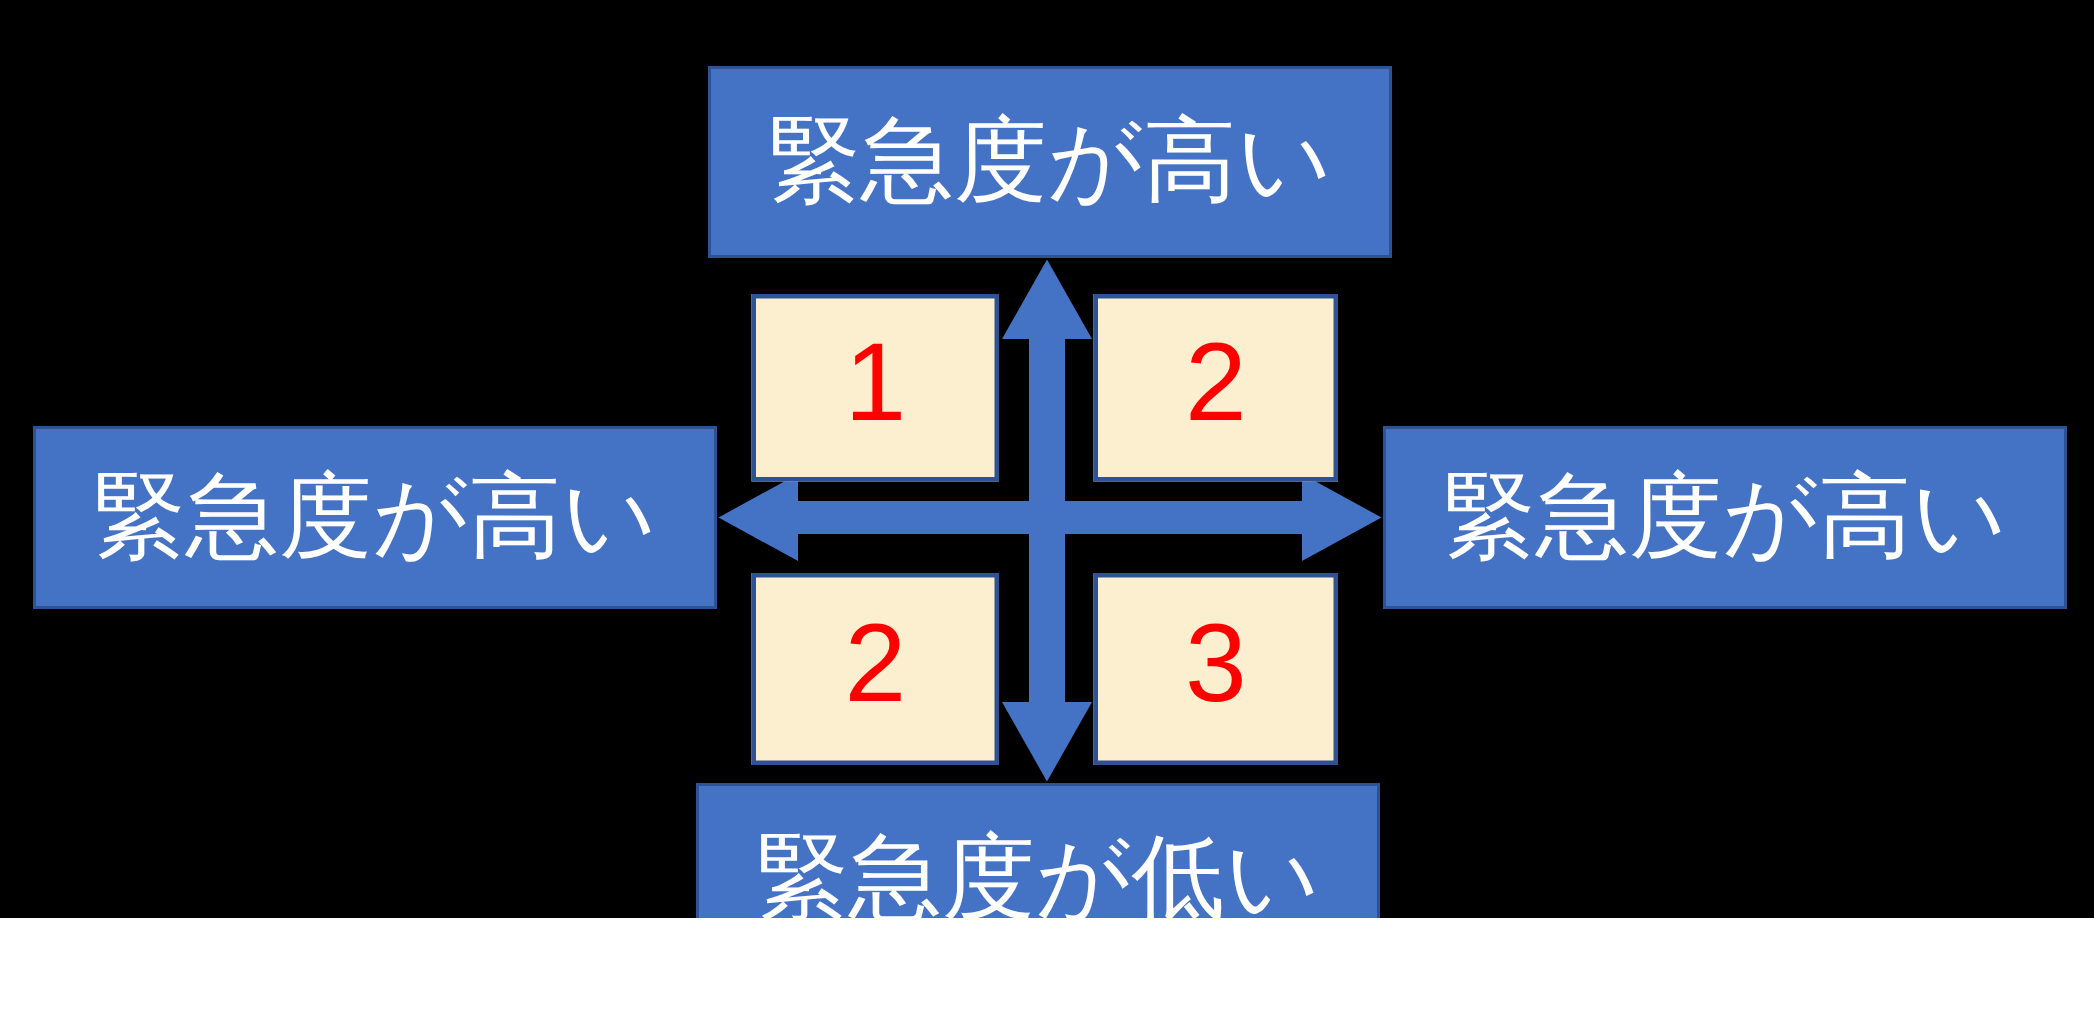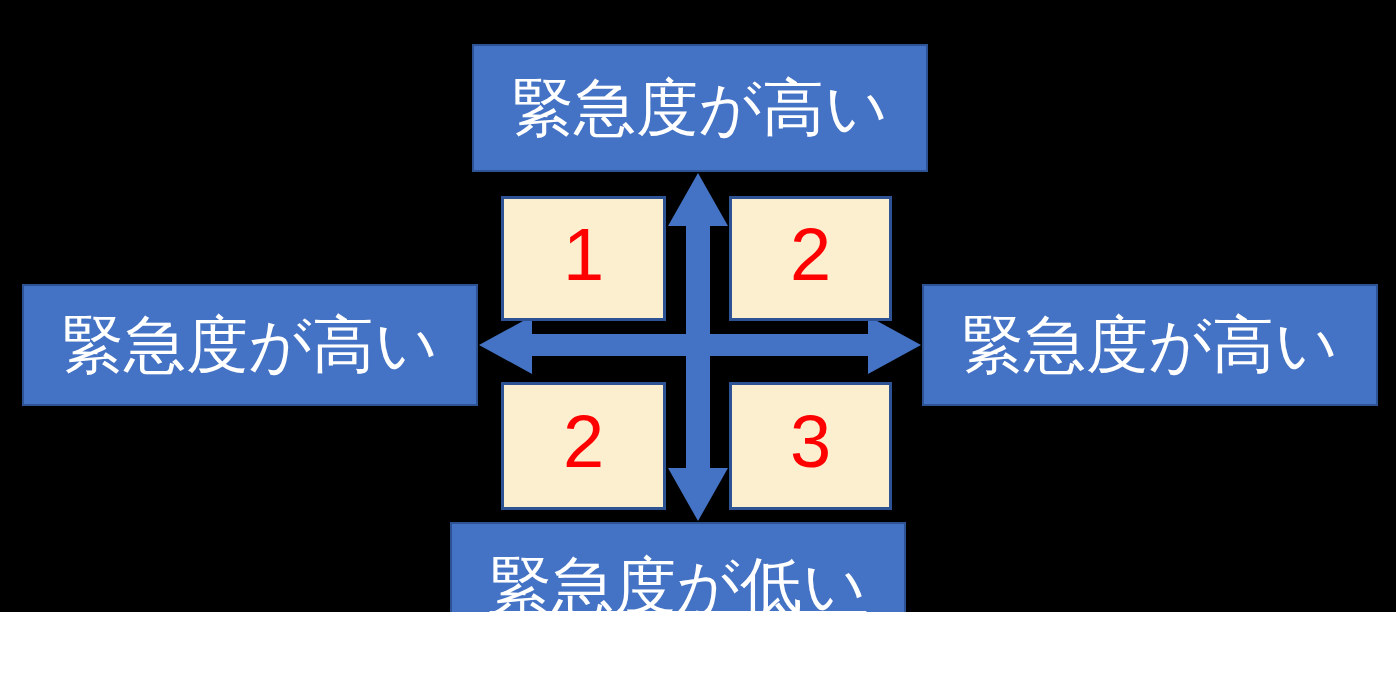--- a/index.html
+++ b/index.html
@@ -39,22 +39,22 @@
     line-height: 1;
     font-weight: 400;
     color: #ffffff;
   }
 
   #label-urgency-high {
     left: 472px;  top: 44px;
     width: 456px; height: 128px;
   }
   #label-urgency-low {
-    left: 450px;  top: 522px;
-    width: 456px; height: 128px; text-decoration: underline;
+    left: 464px;  top: 522px;
+    width: 456px; height: 128px;
   }
   #label-importance-high {
     left: 22px;   top: 284px;
     width: 456px; height: 122px;
   }
   #label-importance-low {
     left: 922px;  top: 284px;
     width: 456px; height: 122px;
   }
 

